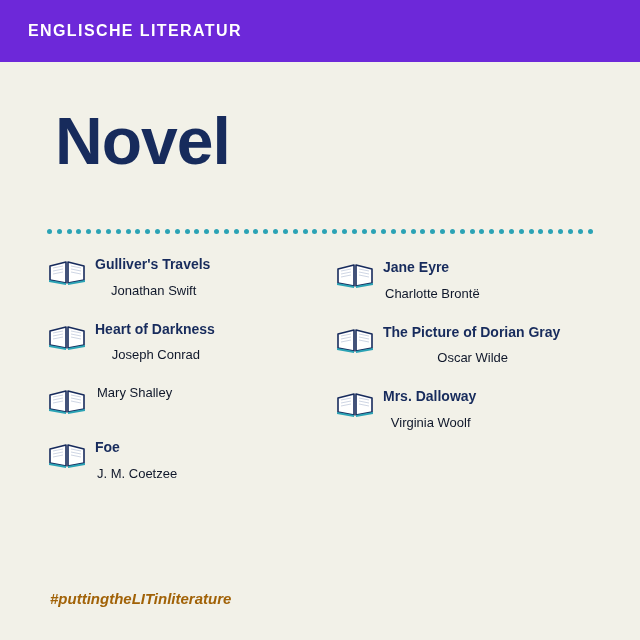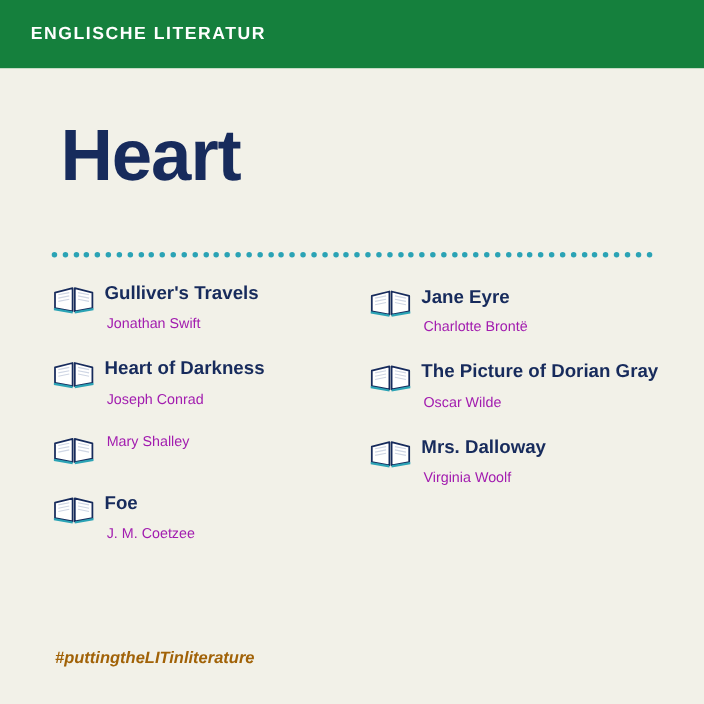--- a/index.html
+++ b/index.html
@@ -19,21 +19,21 @@
     height: 640px;
     position: relative;
     background: #f2f1e8;
   }
   .header-bar {
     position: absolute;
     top: 0;
     left: 0;
     width: 640px;
     height: 62px;
-    background: #15803d;
+    background: #6d28d9;
     display: flex;
     align-items: center;
   }
   .header-title {
     margin-left: 28px;
     color: #ffffff;
     font-size: 16px;
     font-weight: bold;
     letter-spacing: 1.4px;
     text-transform: uppercase;
@@ -89,53 +89,54 @@
     flex: 0 0 auto;
     width: 40px;
     height: 30px;
     margin-right: 8px;
     margin-top: 2px;
   }
   .entry-text {
     padding-top: 1px;
   }
   .entry-title {
-    font-size: 17px;
+    font-size: 14px;
     font-weight: bold;
     color: #172b5c;
     line-height: 1.25;
     margin: 0 0 9px 0;
   }
   .entry-author {
     font-size: 13px;
-    color: #a21caf;
+    color: #0f172a;
     margin: 0;
     padding-left: 2px;
     font-weight: normal;
+    text-align: center;
   }
   .hashtag {
     position: absolute;
     left: 50px;
     top: 590px;
     font-size: 15px;
     font-weight: bold;
     color: #a16207;
     font-style: italic;
   }
 </style>
 </head>
 <body>
 
 <div class="page">
 
   <div class="header-bar">
     <div class="header-title">ENGLISCHE LITERATUR</div>
   </div>
 
-  <div class="main-title">Heart</div>
+  <div class="main-title">Novel</div>
 
   <div class="dotted-divider">
     <span class="dot"></span>
       <span class="dot"></span>
       <span class="dot"></span>
       <span class="dot"></span>
       <span class="dot"></span>
       <span class="dot"></span>
       <span class="dot"></span>
       <span class="dot"></span>

